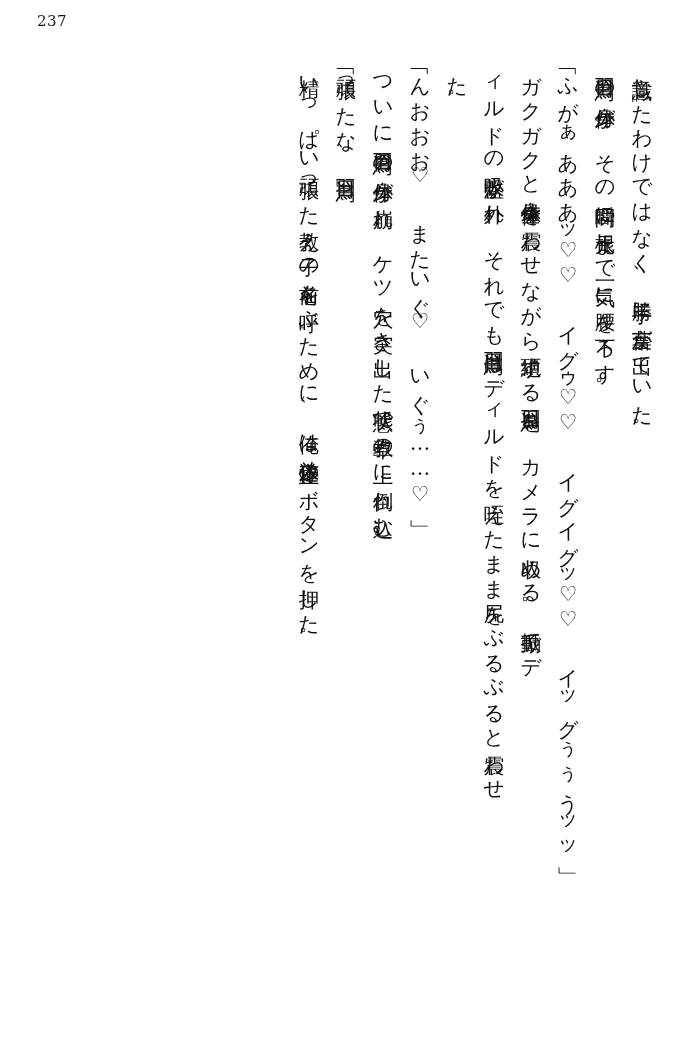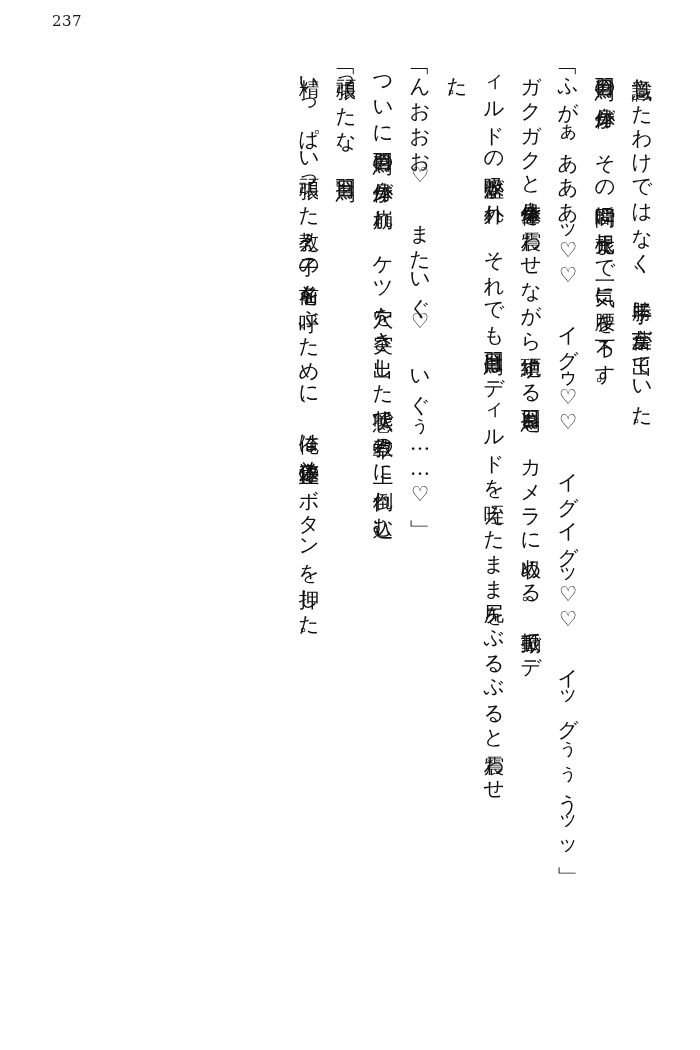--- a/index.html
+++ b/index.html
@@ -21,21 +21,21 @@
     top: 0;
     left: 0;
     width: 700px;
     height: 1050px;
     background: #ffffff;
   }
 
   #page-number {
     position: absolute;
     top: 12px;
-    left: 52px;
+    left: 37px;
     font-size: 15px;
     font-family: "DejaVu Serif", "Liberation Serif", serif;
     color: #1a1a1a;
     letter-spacing: 0.5px;
   }
 
   #text-body {
     position: absolute;
     top: 62px;
     right: 48px;

